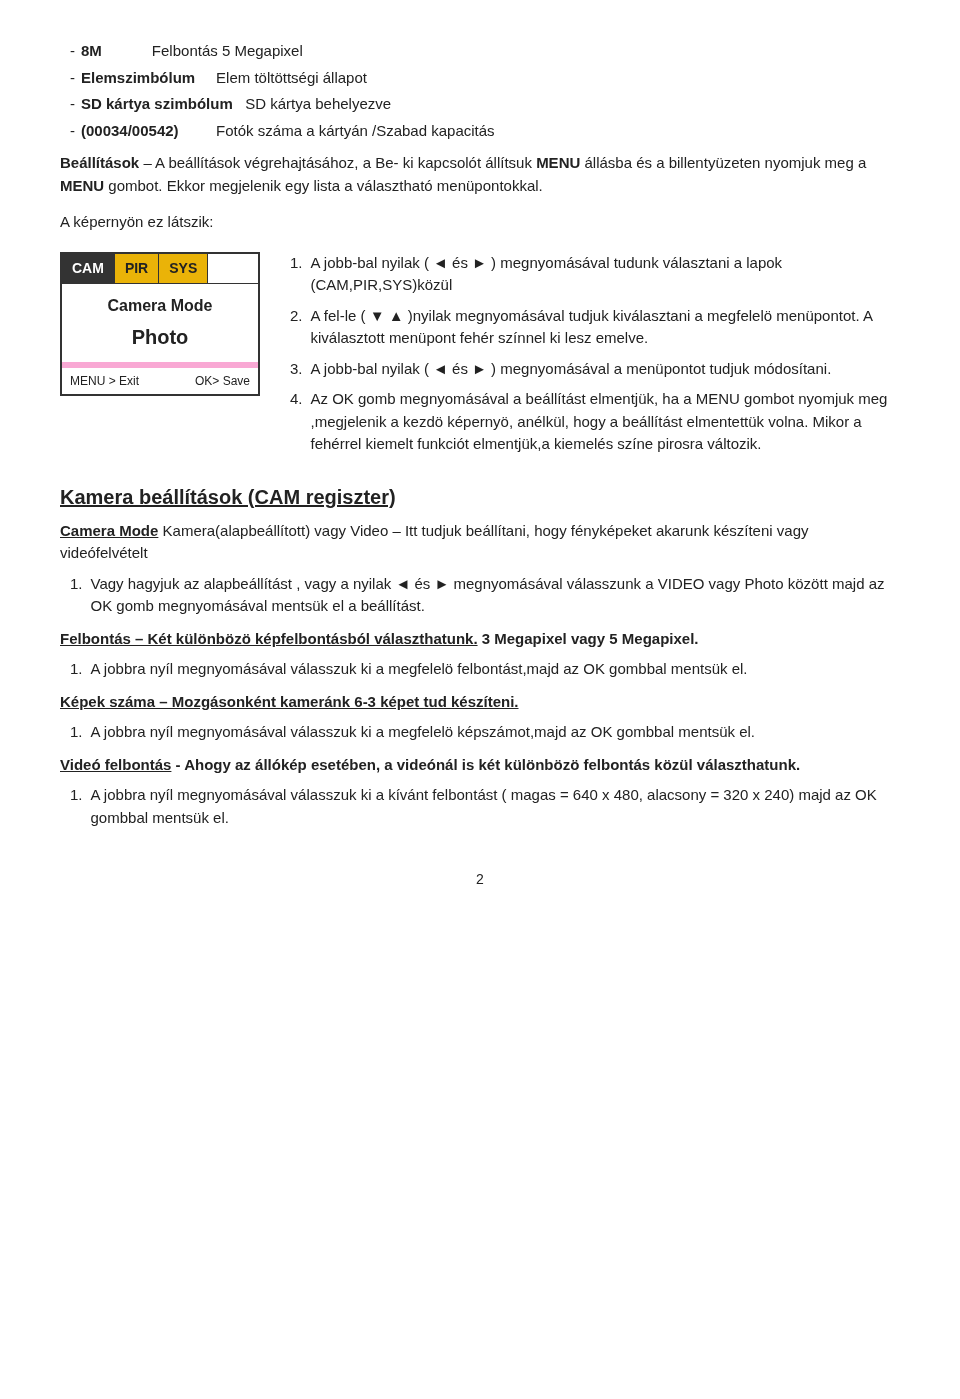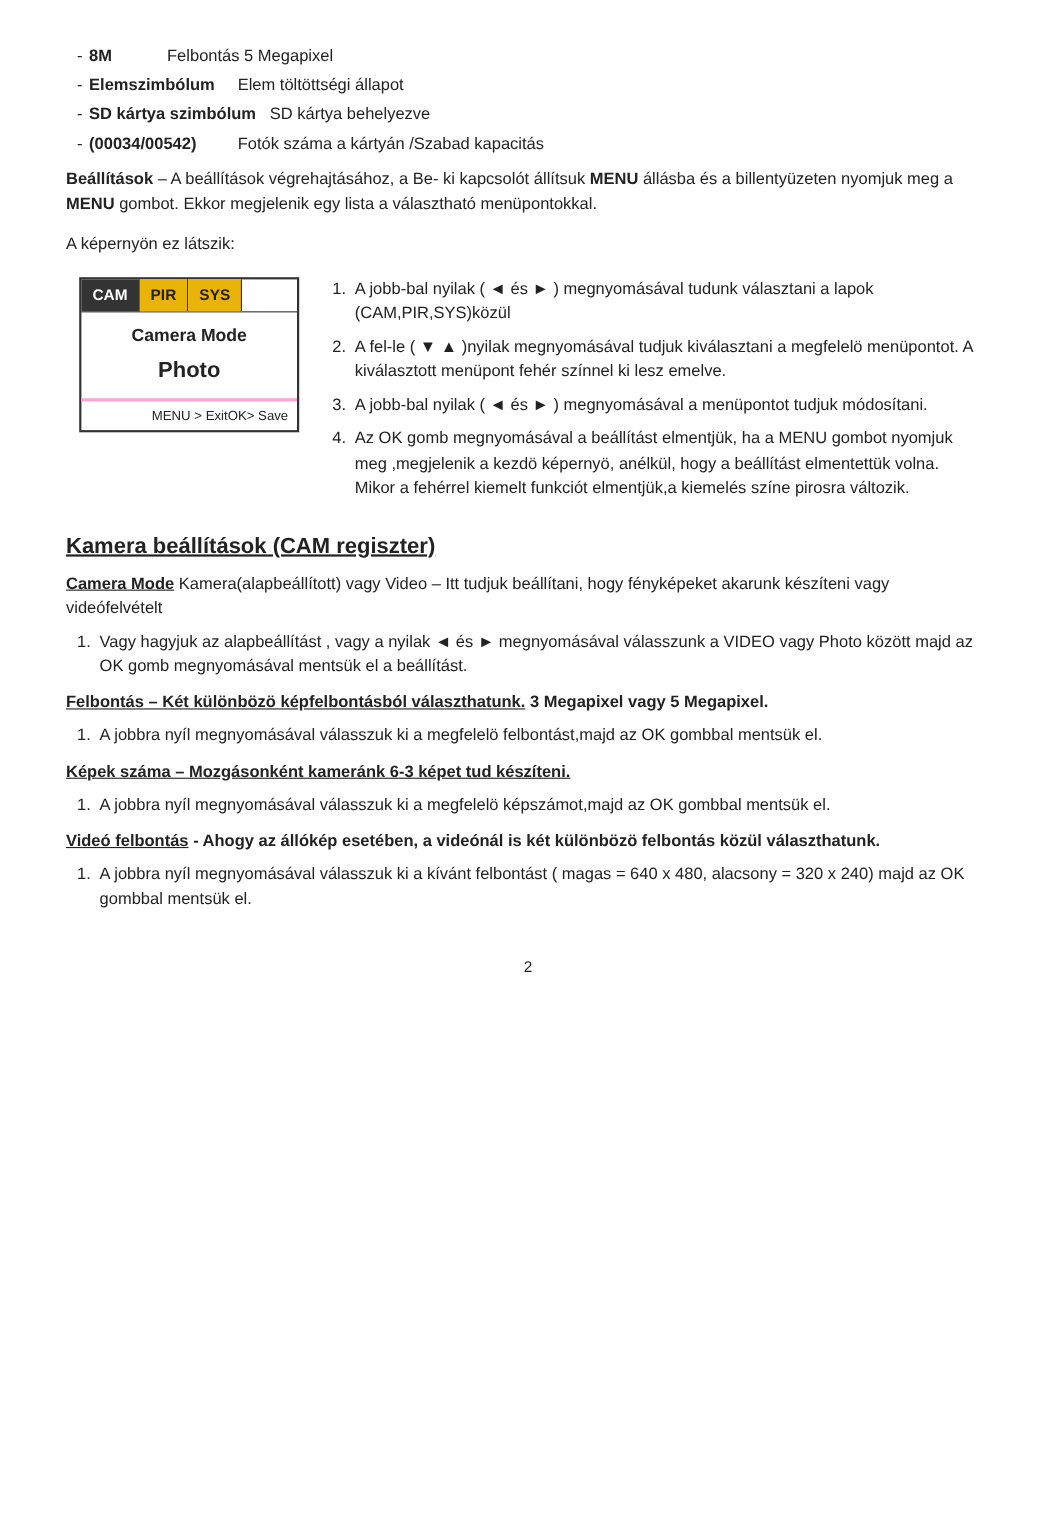--- a/index.html
+++ b/index.html
@@ -27,21 +27,21 @@
     }
     .bold { font-weight: bold; }
     .section-heading {
       font-size: 20px;
       font-weight: bold;
       margin: 18px 0 8px 0;
     }
     .screen-section {
       display: flex;
       gap: 30px;
-      margin: 18px 12px;
+      margin: 18px 0;
       align-items: flex-start;
     }
     .screen-box {
       border: 2px solid #333;
       width: 200px;
       min-width: 200px;
       background: #fff;
       font-size: 14px;
     }
     .screen-tabs {
@@ -67,22 +67,22 @@
       font-size: 16px;
       font-weight: bold;
       margin-bottom: 4px;
     }
     .screen-mode-value {
       font-size: 20px;
       font-weight: bold;
     }
     .screen-footer {
       display: flex;
-      justify-content: flex-end;
-      border-top: 3px solid #f9a8d4;
+      justify-content: space-between;
+      border-top: 6px solid #f9a8d4;
       padding: 4px 8px;
       font-size: 12px;
     }
     .instructions-list {
       flex: 1;
     }
     .instr-item {
       display: flex;
       gap: 8px;
       margin-bottom: 8px;

